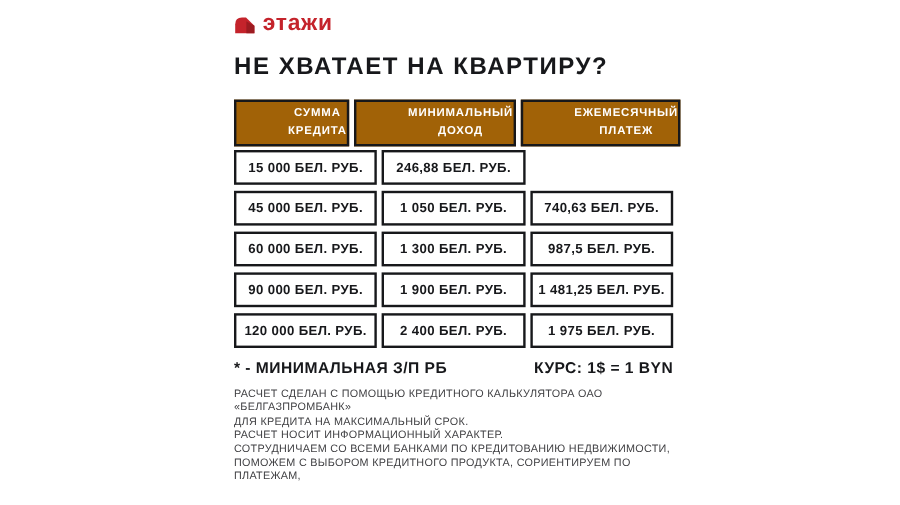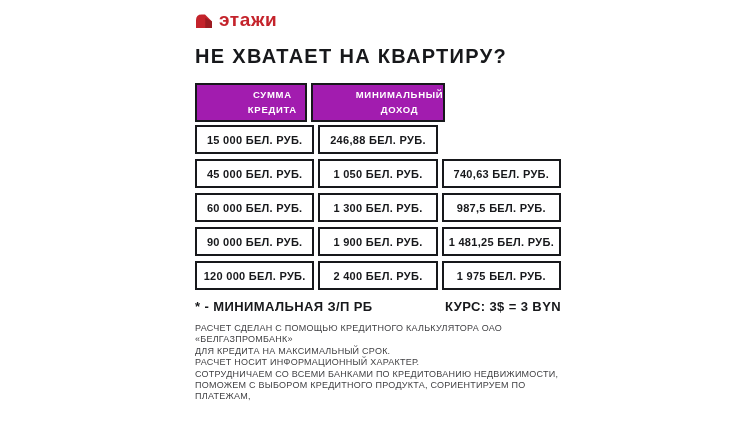--- a/index.html
+++ b/index.html
@@ -51,21 +51,21 @@
     display: flex;
     flex-direction: column;
     gap: 3px;
   }
   .thead, .tr {
     display: grid;
     grid-template-columns: 1fr 1fr 1fr;
     gap: 4px;
   }
   .th {
-    background: #a21caf;
+    background: #a16207;
     border: 2px solid #17181b;
     color: #ffffff;
     font-weight: bold;
     font-size: 9.5px;
     letter-spacing: 0.7px;
     line-height: 1.55;
     text-align: center;
     white-space: pre-line;
     display: flex;
     align-items: center;
@@ -121,20 +121,22 @@
   </div>
 
   <h1 class="title">НЕ ХВАТАЕТ НА КВАРТИРУ?</h1>
 
   <div class="table">
     <div class="thead">
       <div class="th">СУММА
 КРЕДИТА</div>
       <div class="th">МИНИМАЛЬНЫЙ
 ДОХОД</div>
+      <div class="th">ЕЖЕМЕСЯЧНЫЙ
+ПЛАТЕЖ</div>
     </div>
     <div id="tbody" style="display: flex; flex-direction: column; gap: 5px;">
   <div class="tr">
     <div class="td">15 000 БЕЛ. РУБ.</div>
     <div class="td">246,88 БЕЛ. РУБ.</div>
   </div>
 
 
   <div class="tr">
     <div class="td">45 000 БЕЛ. РУБ.</div>
@@ -157,21 +159,21 @@
   <div class="tr">
     <div class="td">120 000 БЕЛ. РУБ.</div>
     <div class="td">2 400 БЕЛ. РУБ.</div>
     <div class="td">1 975 БЕЛ. РУБ.</div>
   </div>
 </div>
   </div>
 
   <div class="notes">
     <div>* - МИНИМАЛЬНАЯ З/П РБ</div>
-    <div>КУРС: 3$ = 3 BYN</div>
+    <div>КУРС: 1$ = 1 BYN</div>
   </div>
 
   <div class="disclaimer" id="disclaimer">
       <div>РАСЧЕТ СДЕЛАН С ПОМОЩЬЮ КРЕДИТНОГО КАЛЬКУЛЯТОРА ОАО «БЕЛГАЗПРОМБАНК»</div>
       <div>ДЛЯ КРЕДИТА  НА МАКСИМАЛЬНЫЙ СРОК.</div>
       <div>РАСЧЕТ НОСИТ ИНФОРМАЦИОННЫЙ ХАРАКТЕР.</div>
       <div>СОТРУДНИЧАЕМ СО ВСЕМИ БАНКАМИ ПО КРЕДИТОВАНИЮ НЕДВИЖИМОСТИ,</div>
       <div>ПОМОЖЕМ С ВЫБОРОМ КРЕДИТНОГО ПРОДУКТА, СОРИЕНТИРУЕМ ПО ПЛАТЕЖАМ,</div>
     </div>
 

